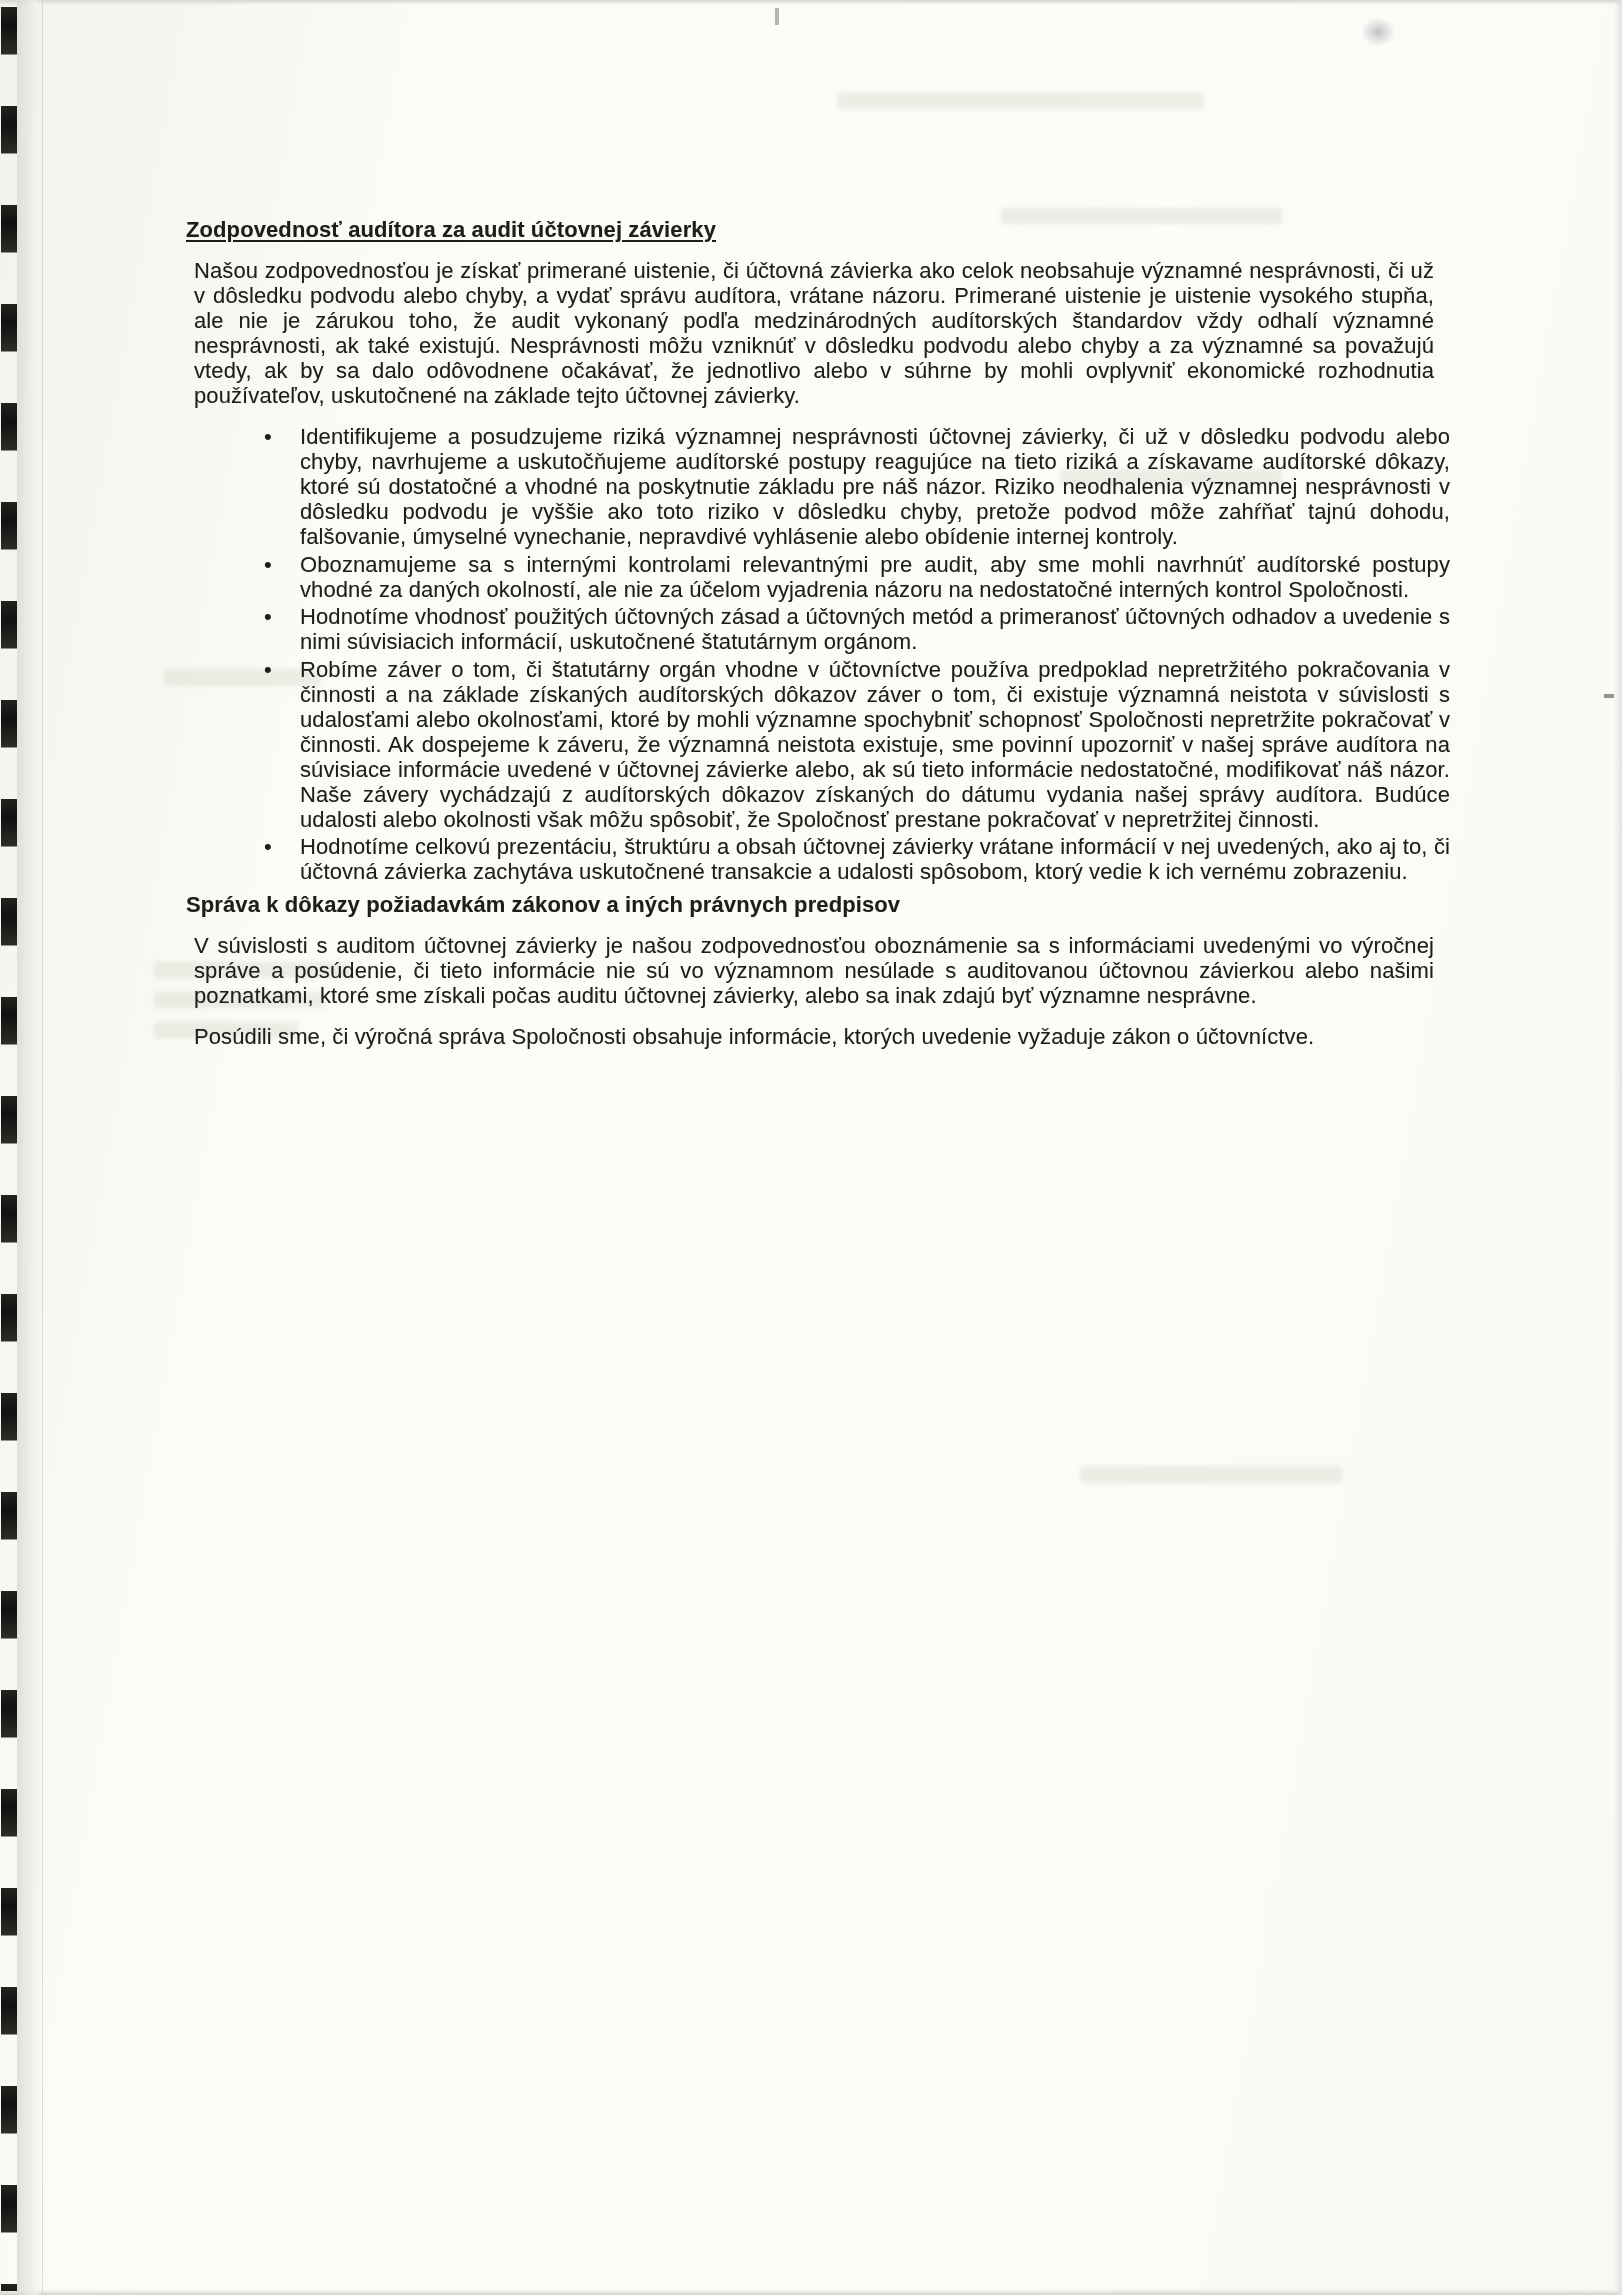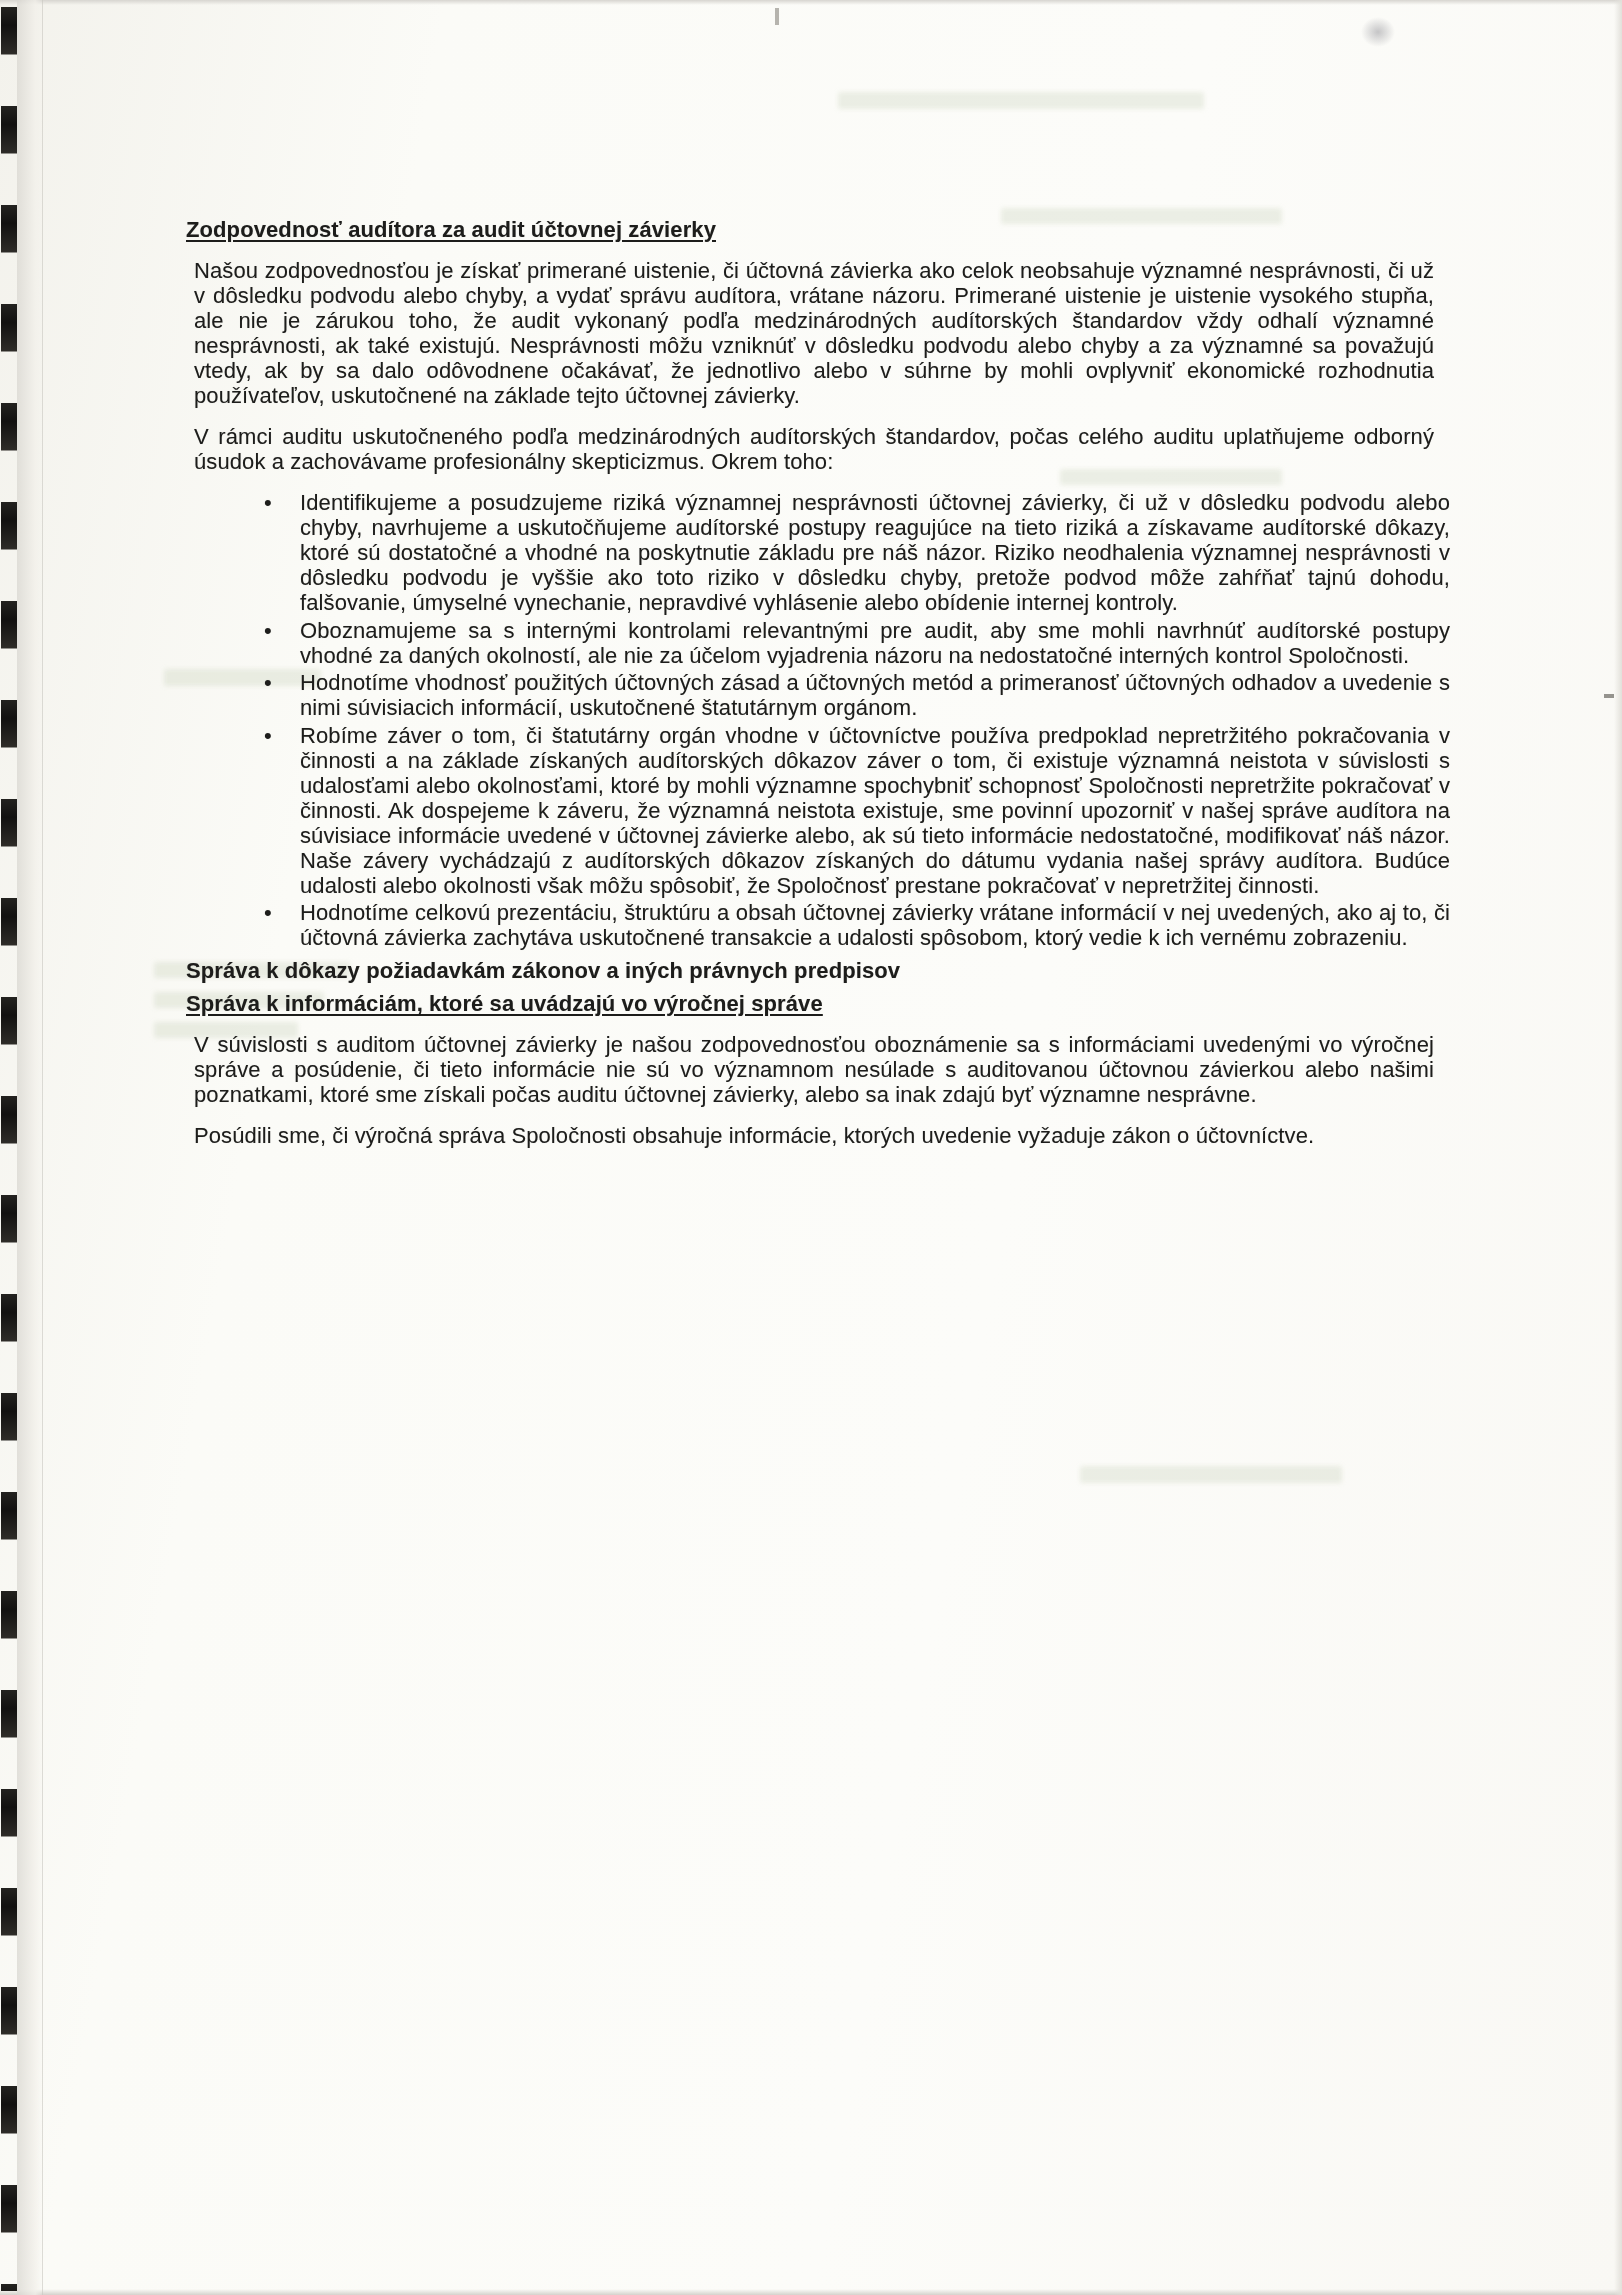--- a/index.html
+++ b/index.html
@@ -170,21 +170,20 @@
   <div class="ghost g6"></div>
   <div class="ghost g7"></div>
   <div class="ghost g8"></div>
 
   <div class="content">
 
     <h1 class="h-underline">Zodpovednosť audítora za audit účtovnej závierky</h1>
 
     <p class="p1">Našou zodpovednosťou je získať primerané uistenie, či účtovná závierka ako celok neobsahuje významné nesprávnosti, či už v dôsledku podvodu alebo chyby, a vydať správu audítora, vrátane názoru. Primerané uistenie je uistenie vysokého stupňa, ale nie je zárukou toho, že audit vykonaný podľa medzinárodných audítorských štandardov vždy odhalí významné nesprávnosti, ak také existujú. Nesprávnosti môžu vzniknúť v dôsledku podvodu alebo chyby a za významné sa považujú vtedy, ak by sa dalo odôvodnene očakávať, že jednotlivo alebo v súhrne by mohli ovplyvniť ekonomické rozhodnutia používateľov, uskutočnené na základe tejto účtovnej závierky.</p>
 
-    <p class="p2">V rámci auditu uskutočneného podľa medzinárodných audítorských štandardov, počas celého auditu uplatňujeme odborný úsudok a zachovávame profesionálny skepticizmus. Okrem toho:</p>
 
     <ul class="bullets">
       <li>
         <span class="marker">•</span>
         <span>Identifikujeme a posudzujeme riziká významnej nesprávnosti účtovnej závierky, či už v dôsledku podvodu alebo chyby, navrhujeme a uskutočňujeme audítorské postupy reagujúce na tieto riziká a získavame audítorské dôkazy, ktoré sú dostatočné a vhodné na poskytnutie základu pre náš názor. Riziko neodhalenia významnej nesprávnosti v dôsledku podvodu je vyššie ako toto riziko v dôsledku chyby, pretože podvod môže zahŕňať tajnú dohodu, falšovanie, úmyselné vynechanie, nepravdivé vyhlásenie alebo obídenie internej kontroly.</span>
       </li>
       <li>
         <span class="marker">•</span>
         <span>Oboznamujeme sa s internými kontrolami relevantnými pre audit, aby sme mohli navrhnúť audítorské postupy vhodné za daných okolností, ale nie za účelom vyjadrenia názoru na nedostatočné interných kontrol Spoločnosti.</span>
       </li>
@@ -197,21 +196,20 @@
         <span>Robíme záver o tom, či štatutárny orgán vhodne v účtovníctve používa predpoklad nepretržitého pokračovania v činnosti a na základe získaných audítorských dôkazov záver o tom, či existuje významná neistota v súvislosti s udalosťami alebo okolnosťami, ktoré by mohli významne spochybniť schopnosť Spoločnosti nepretržite pokračovať v činnosti. Ak dospejeme k záveru, že významná neistota existuje, sme povinní upozorniť v našej správe audítora na súvisiace informácie uvedené v účtovnej závierke alebo, ak sú tieto informácie nedostatočné, modifikovať náš názor. Naše závery vychádzajú z audítorských dôkazov získaných do dátumu vydania našej správy audítora. Budúce udalosti alebo okolnosti však môžu spôsobiť, že Spoločnosť prestane pokračovať v nepretržitej činnosti.</span>
       </li>
       <li>
         <span class="marker">•</span>
         <span>Hodnotíme celkovú prezentáciu, štruktúru a obsah účtovnej závierky vrátane informácií v nej uvedených, ako aj to, či účtovná závierka zachytáva uskutočnené transakcie a udalosti spôsobom, ktorý vedie k ich vernému zobrazeniu.</span>
       </li>
     </ul>
 
     <h2 class="h-other">Správa k dôkazy požiadavkám zákonov a iných právnych predpisov</h2>
 
-    <h2 class="h-annual h-underline">Správa k informáciám, ktoré sa uvádzajú vo výročnej správe</h2>
 
 
     <p class="p4">V súvislosti s auditom účtovnej závierky je našou zodpovednosťou oboznámenie sa s informáciami uvedenými vo výročnej správe a posúdenie, či tieto informácie nie sú vo významnom nesúlade s auditovanou účtovnou závierkou alebo našimi poznatkami, ktoré sme získali počas auditu účtovnej závierky, alebo sa inak zdajú byť významne nesprávne.</p>
 
     <p class="p5">Posúdili sme, či výročná správa Spoločnosti obsahuje informácie, ktorých uvedenie vyžaduje zákon o účtovníctve.</p>
 
   </div>
 </div>
 
 

